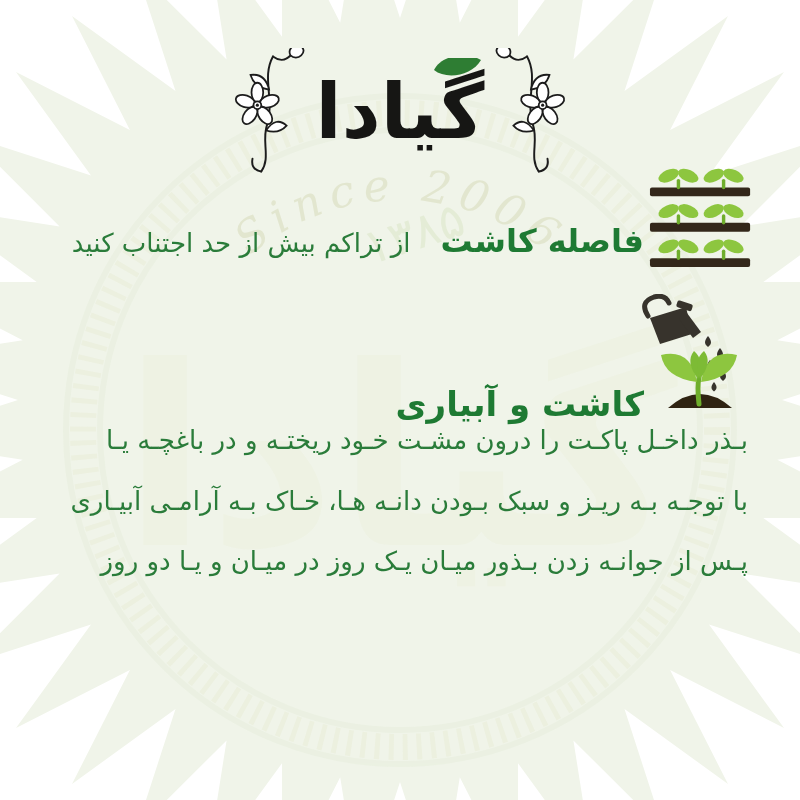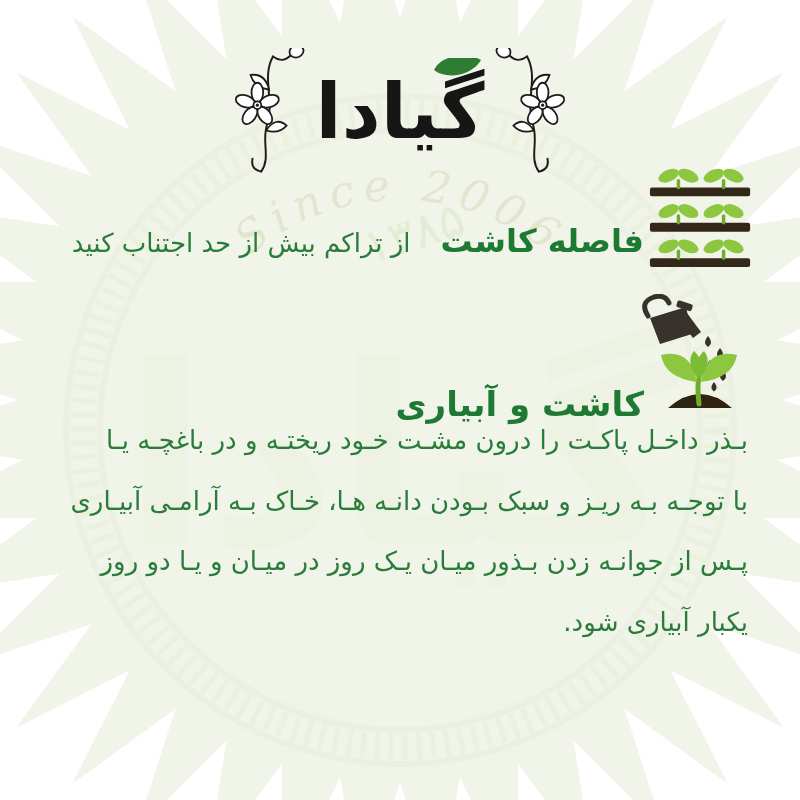--- a/index.html
+++ b/index.html
@@ -174,16 +174,15 @@
       </g>
     </svg>
   </div>
 
   <div class="h2">کاشت و آبیاری</div>
 
   <div class="body-lines">
     <div class="body-line">بـذر داخـل پاکـت را درون مشـت خـود ریختـه و در باغچـه یـا</div>
     <div class="body-line">با توجـه بـه ریـز و سبک بـودن دانـه هـا، خـاک بـه آرامـی آبیـاری</div>
     <div class="body-line">پـس از جوانـه زدن بـذور میـان یـک روز در میـان و یـا دو روز</div>
-    <div class="body-line">یکبار آبیاری شود.</div>
   </div>
 
 </div>
 
 </body></html>

